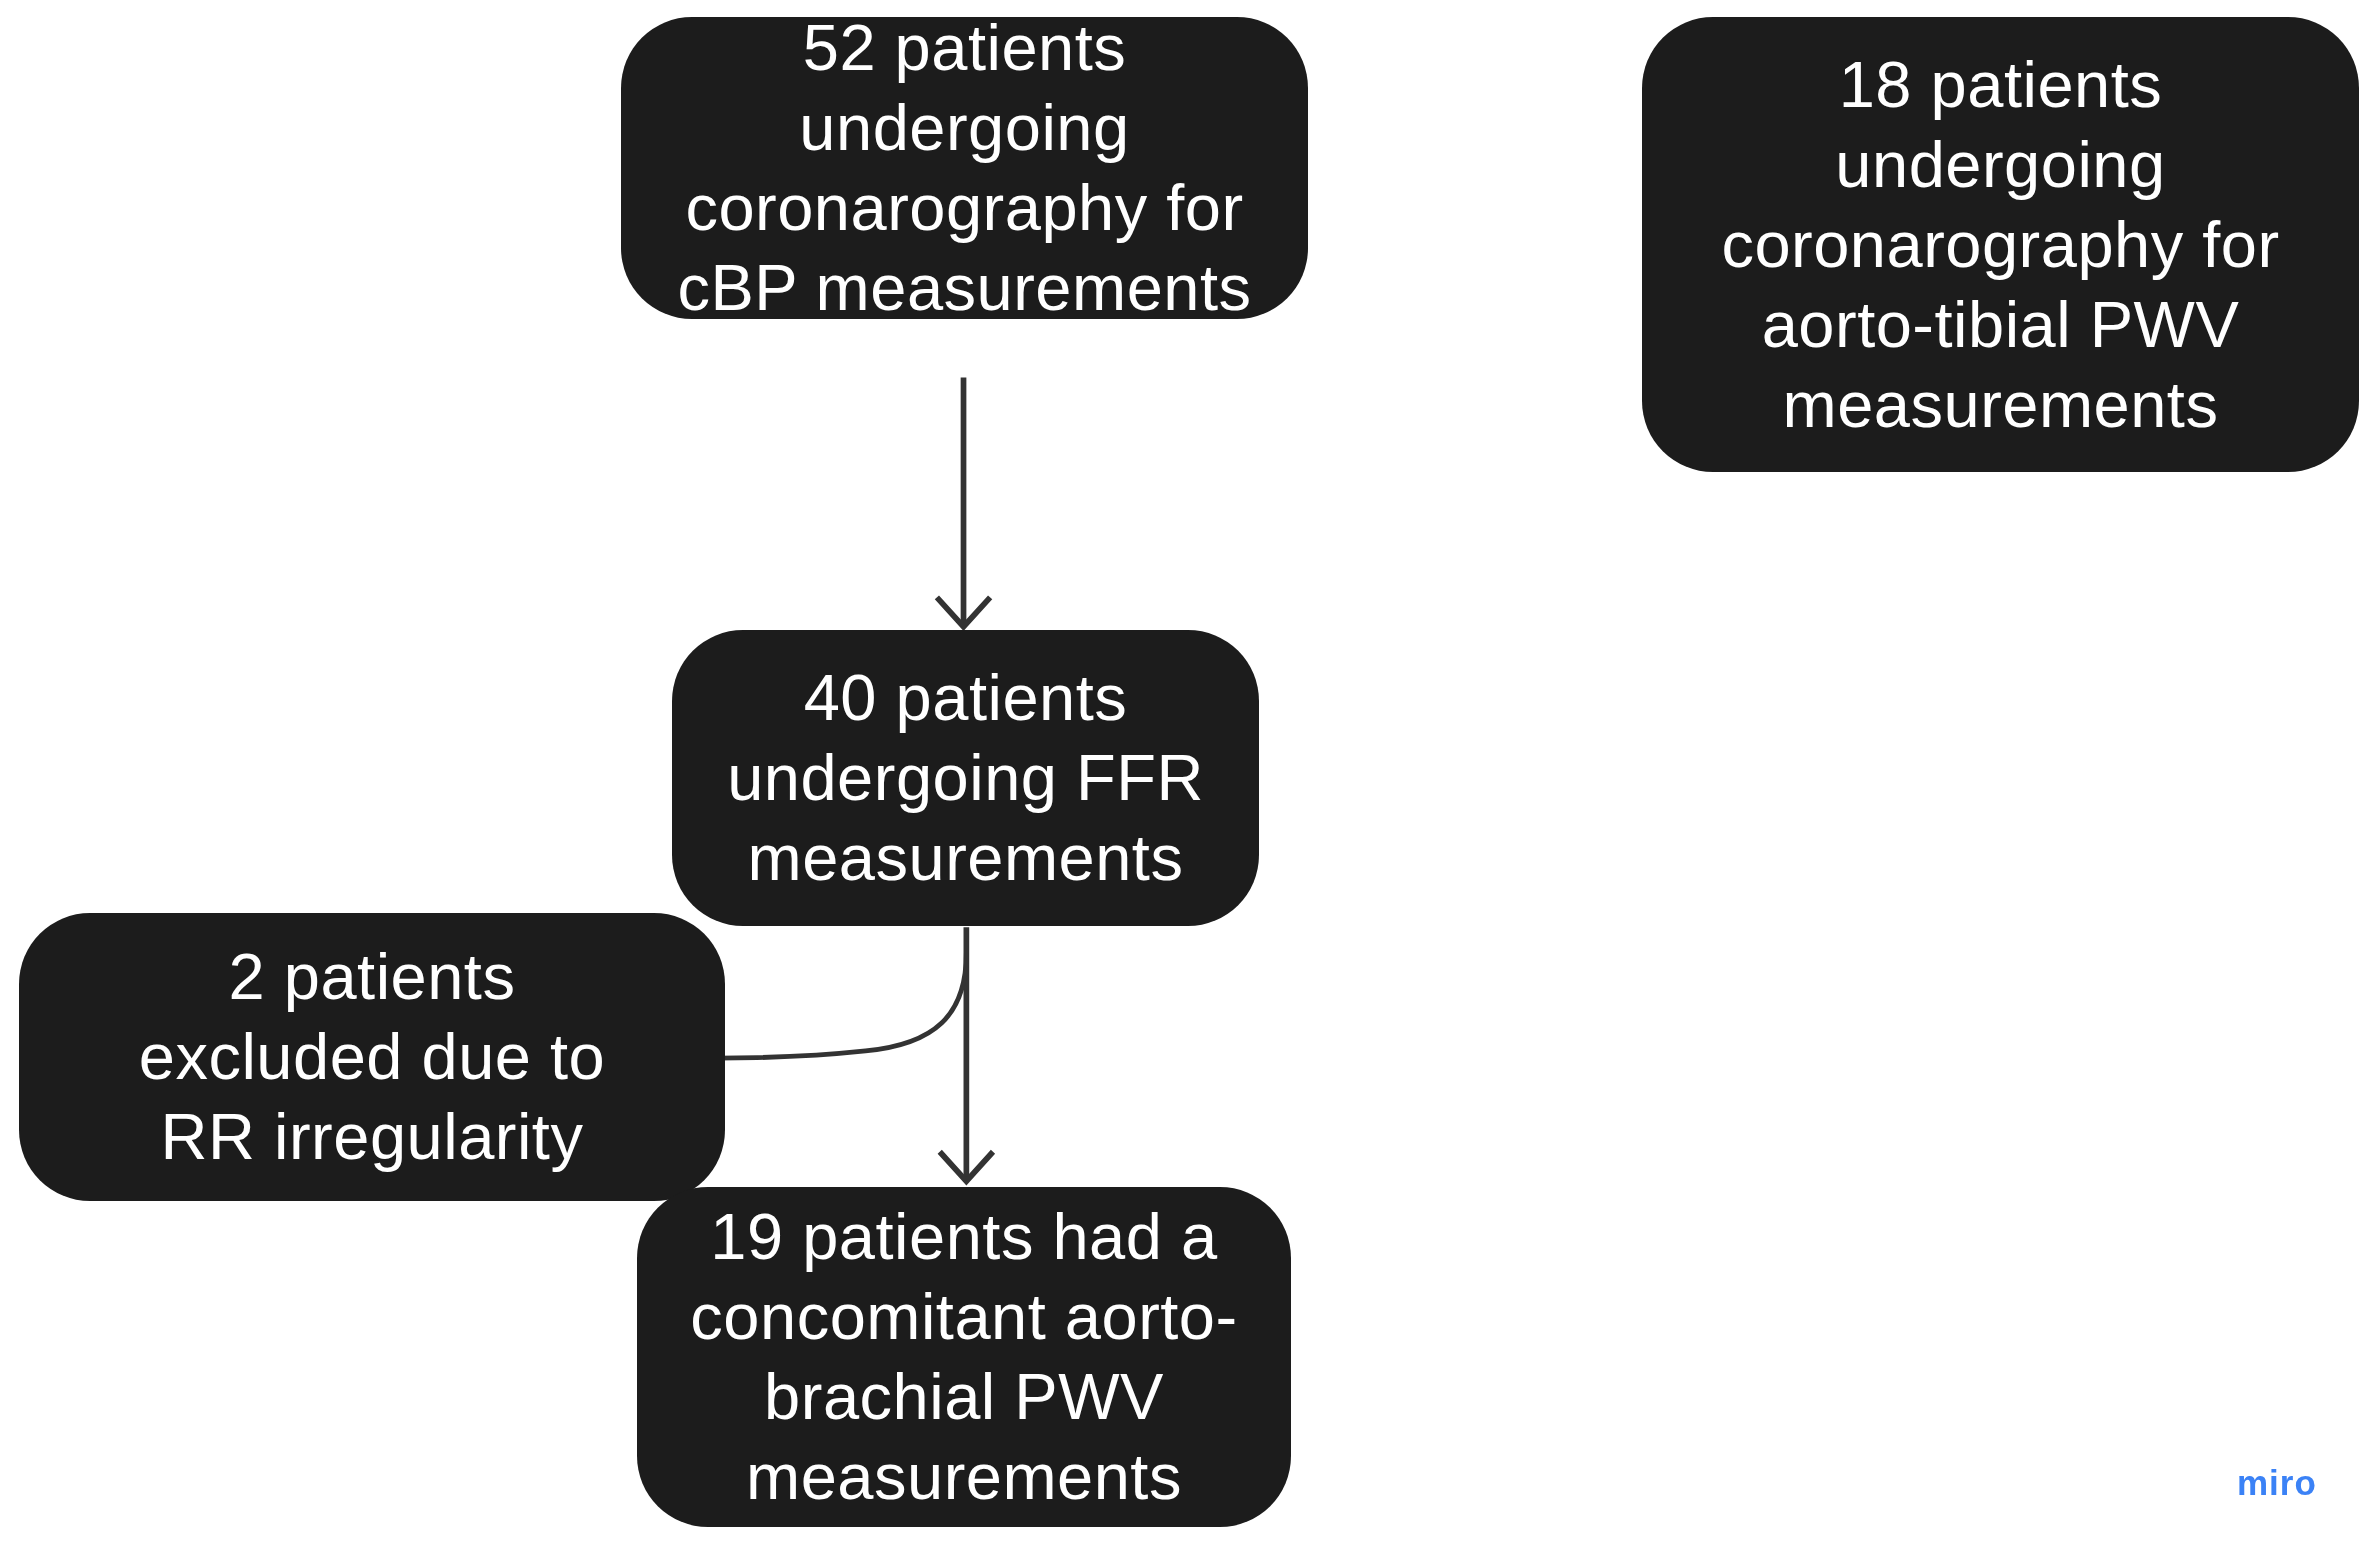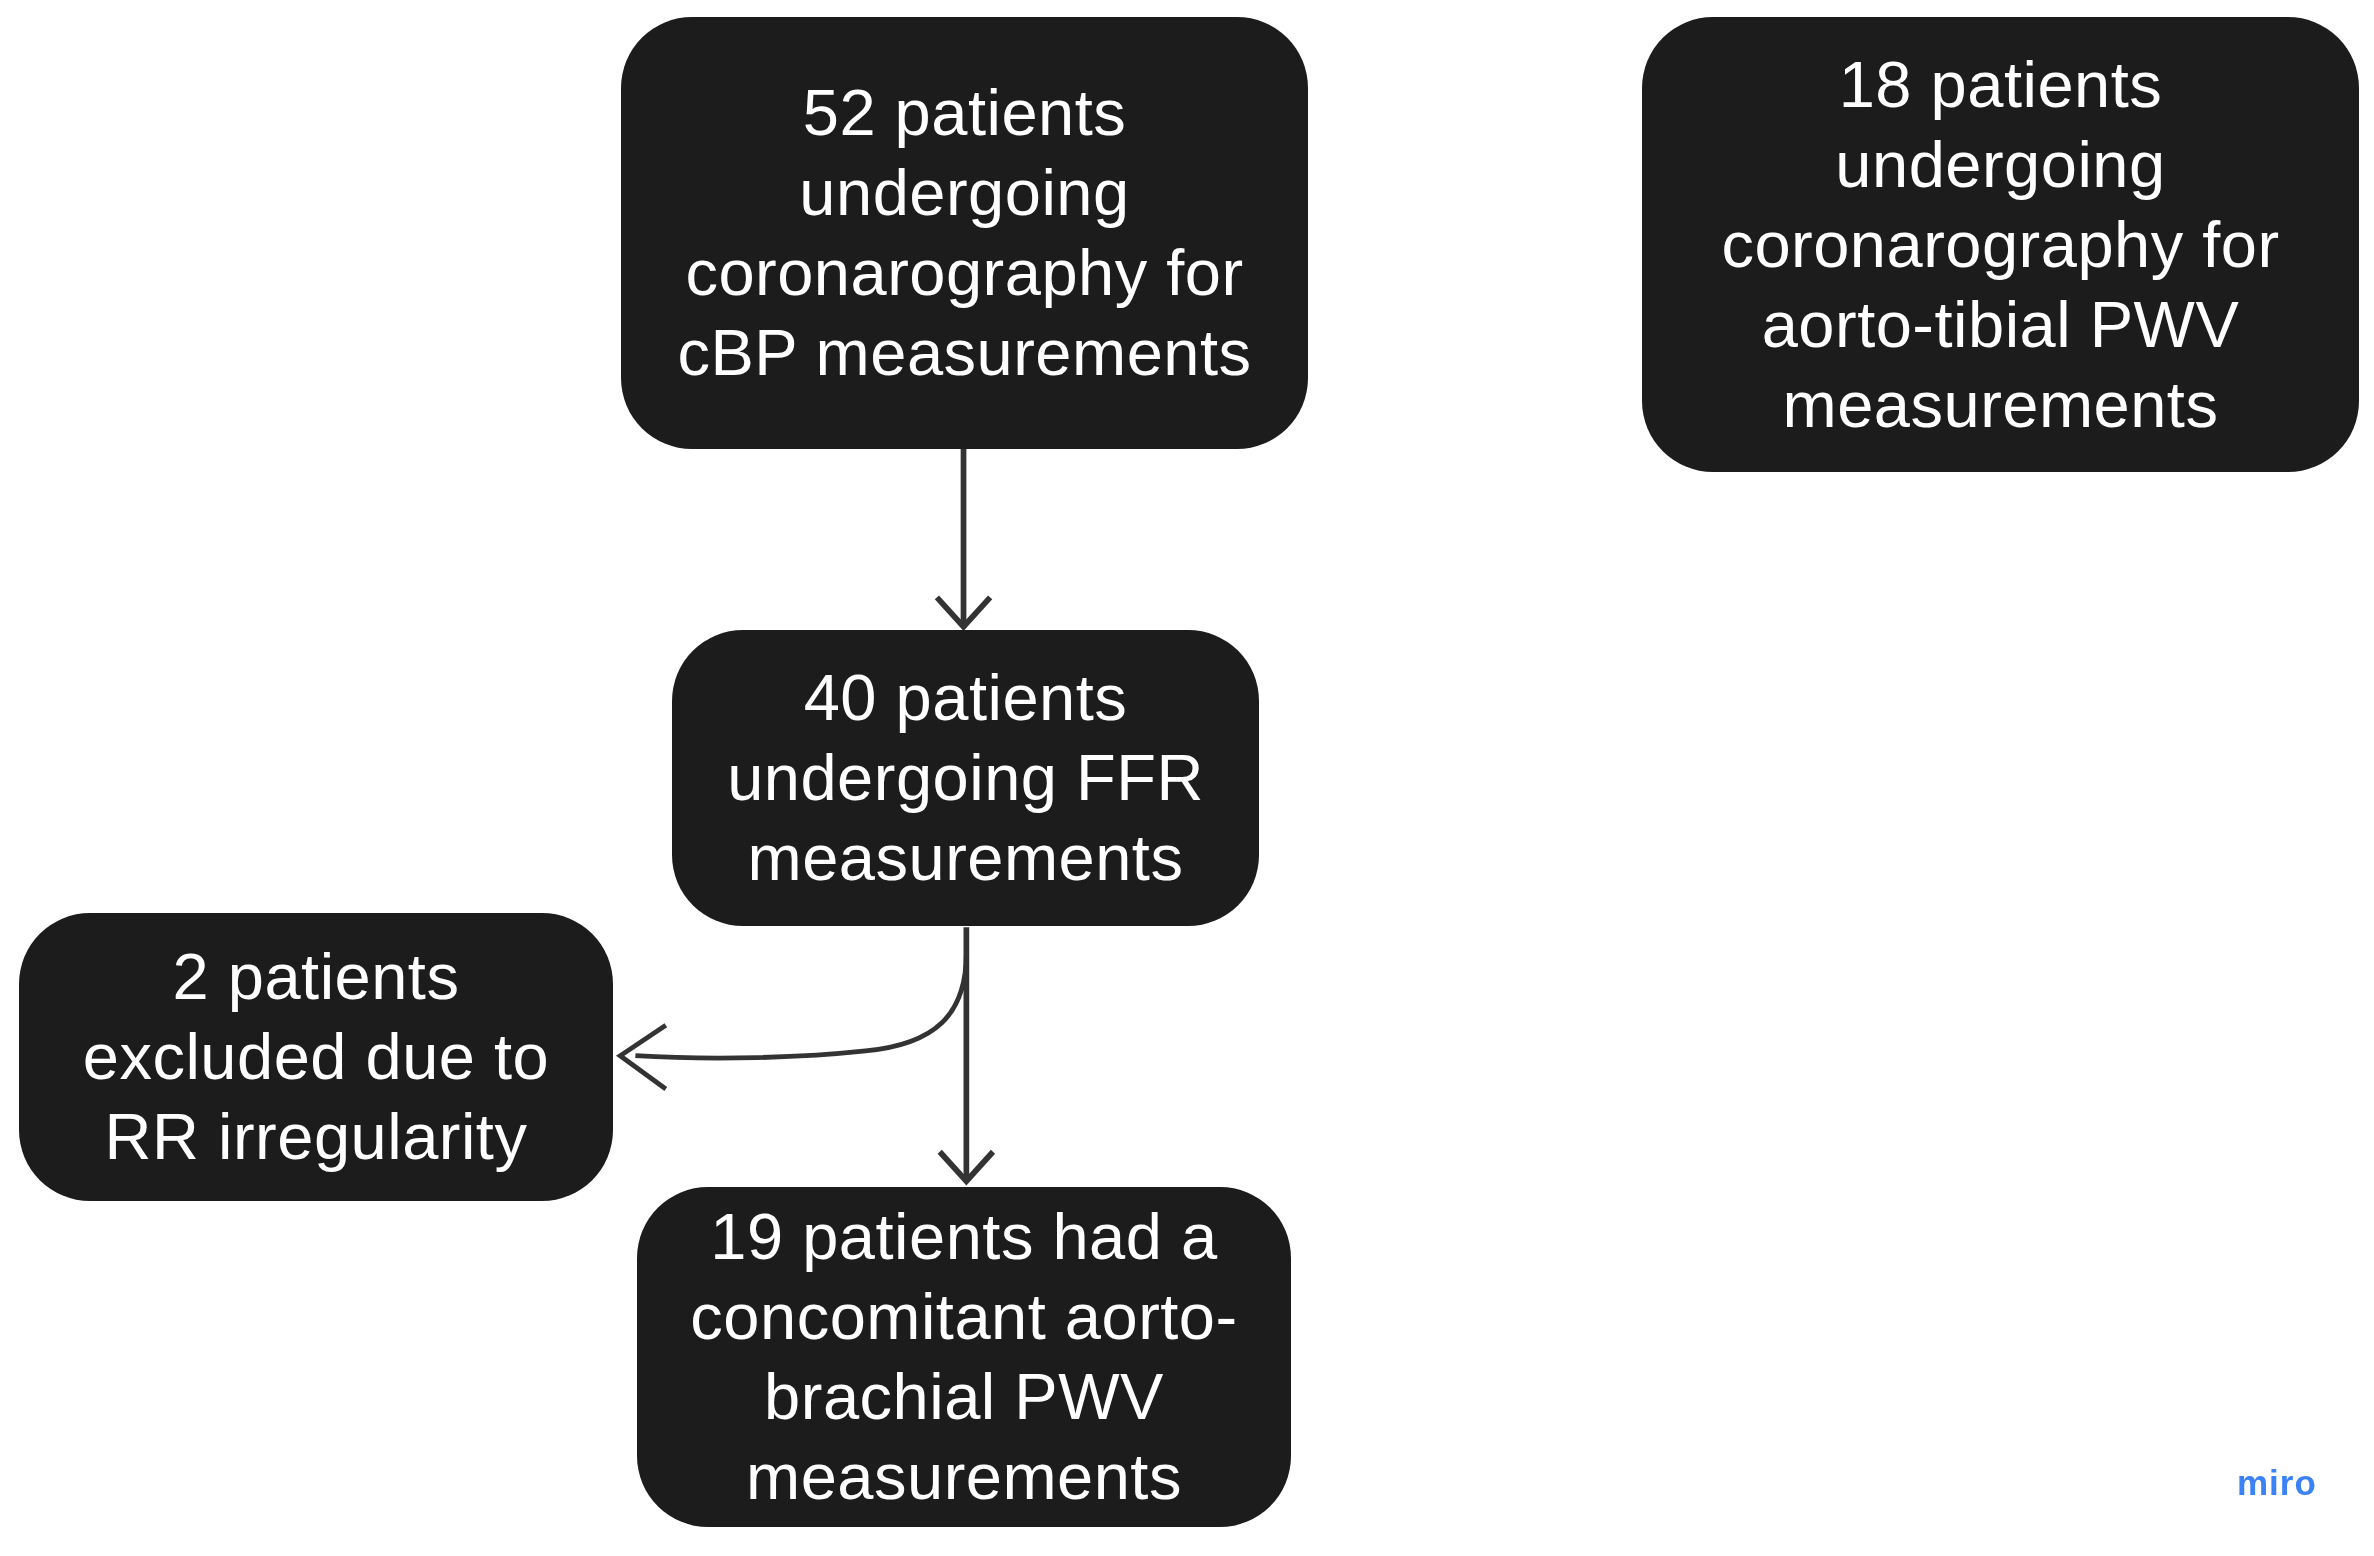--- a/index.html
+++ b/index.html
@@ -23,24 +23,24 @@
     display: flex;
     align-items: center;
     justify-content: center;
     text-align: center;
     white-space: pre-line;
     font-size: 65px;
     line-height: 80px;
     font-weight: 400;
     letter-spacing: 0.5px;
   }
-  #node-52  { left: 621px;  top: 17px;   width: 687px; height: 432px; }
+  #node-52  { left: 621px;  top: 17px;   width: 687px; height: 302px; }
   #node-23  { left: 1642px; top: 17px;   width: 717px; height: 455px; }
   #node-20  { left: 672px;  top: 630px;  width: 587px; height: 296px; }
-  #node-2   { left: 19px;   top: 913px;  width: 594px; height: 288px; }
+  #node-2   { left: 19px;   top: 913px;  width: 706px; height: 288px; }
   #node-18  { left: 637px;  top: 1187px; width: 654px; height: 340px; }
 
   .connector-layer {
     position: absolute;
     left: 0; top: 0;
     width: 2375px;
     height: 1556px;
     pointer-events: none;
   }
   .connector-layer path,

